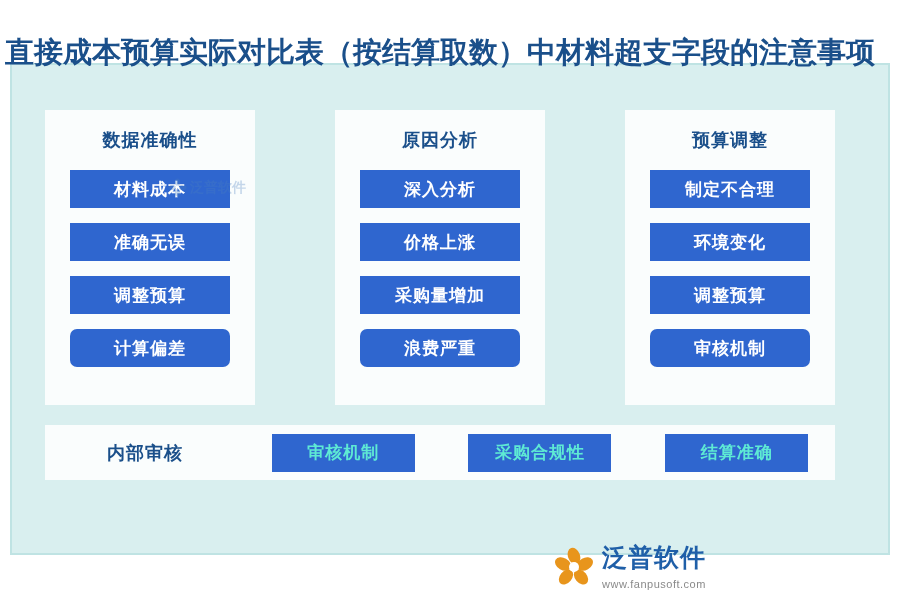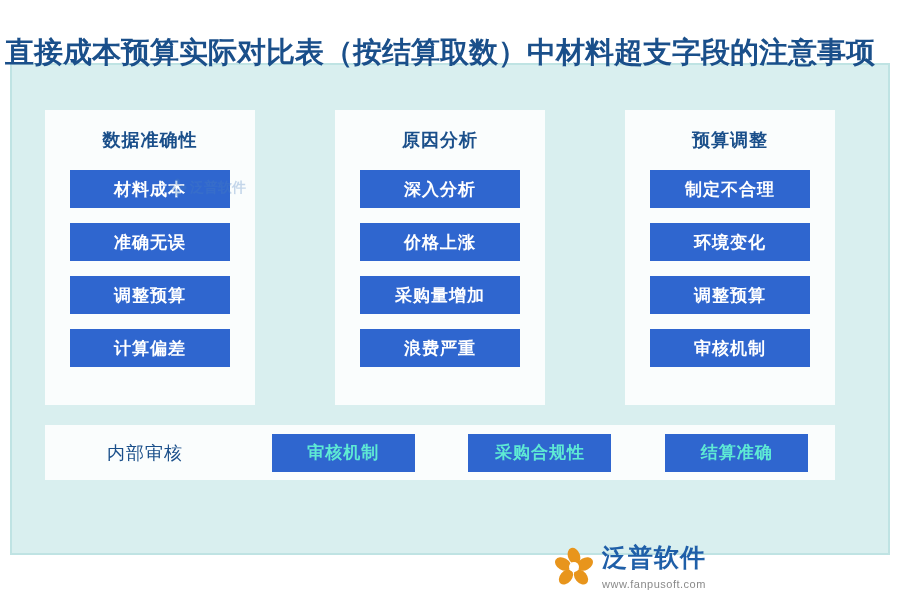--- a/index.html
+++ b/index.html
@@ -79,36 +79,37 @@
     font-size: 17px;
     font-weight: bold;
     display: flex;
     align-items: center;
     justify-content: center;
     margin-bottom: 15px;
     letter-spacing: 1px;
   }
   .chip:last-child {
     margin-bottom: 0;
+    border-radius: 7px;
   }
   .bottom-bar {
     position: absolute;
     left: 45px;
     top: 425px;
     width: 790px;
     height: 55px;
     background: #fafdfd;
     display: flex;
     align-items: center;
   }
   .bottom-label {
     width: 200px;
     text-align: center;
     font-size: 18px;
-    font-weight: normal;
+    font-weight: bold;
     color: #1a4f8a;
     letter-spacing: 1px;
   }
   .bottom-chips {
     flex: 1;
     display: flex;
     justify-content: space-around;
     align-items: center;
   }
   .bchip {

